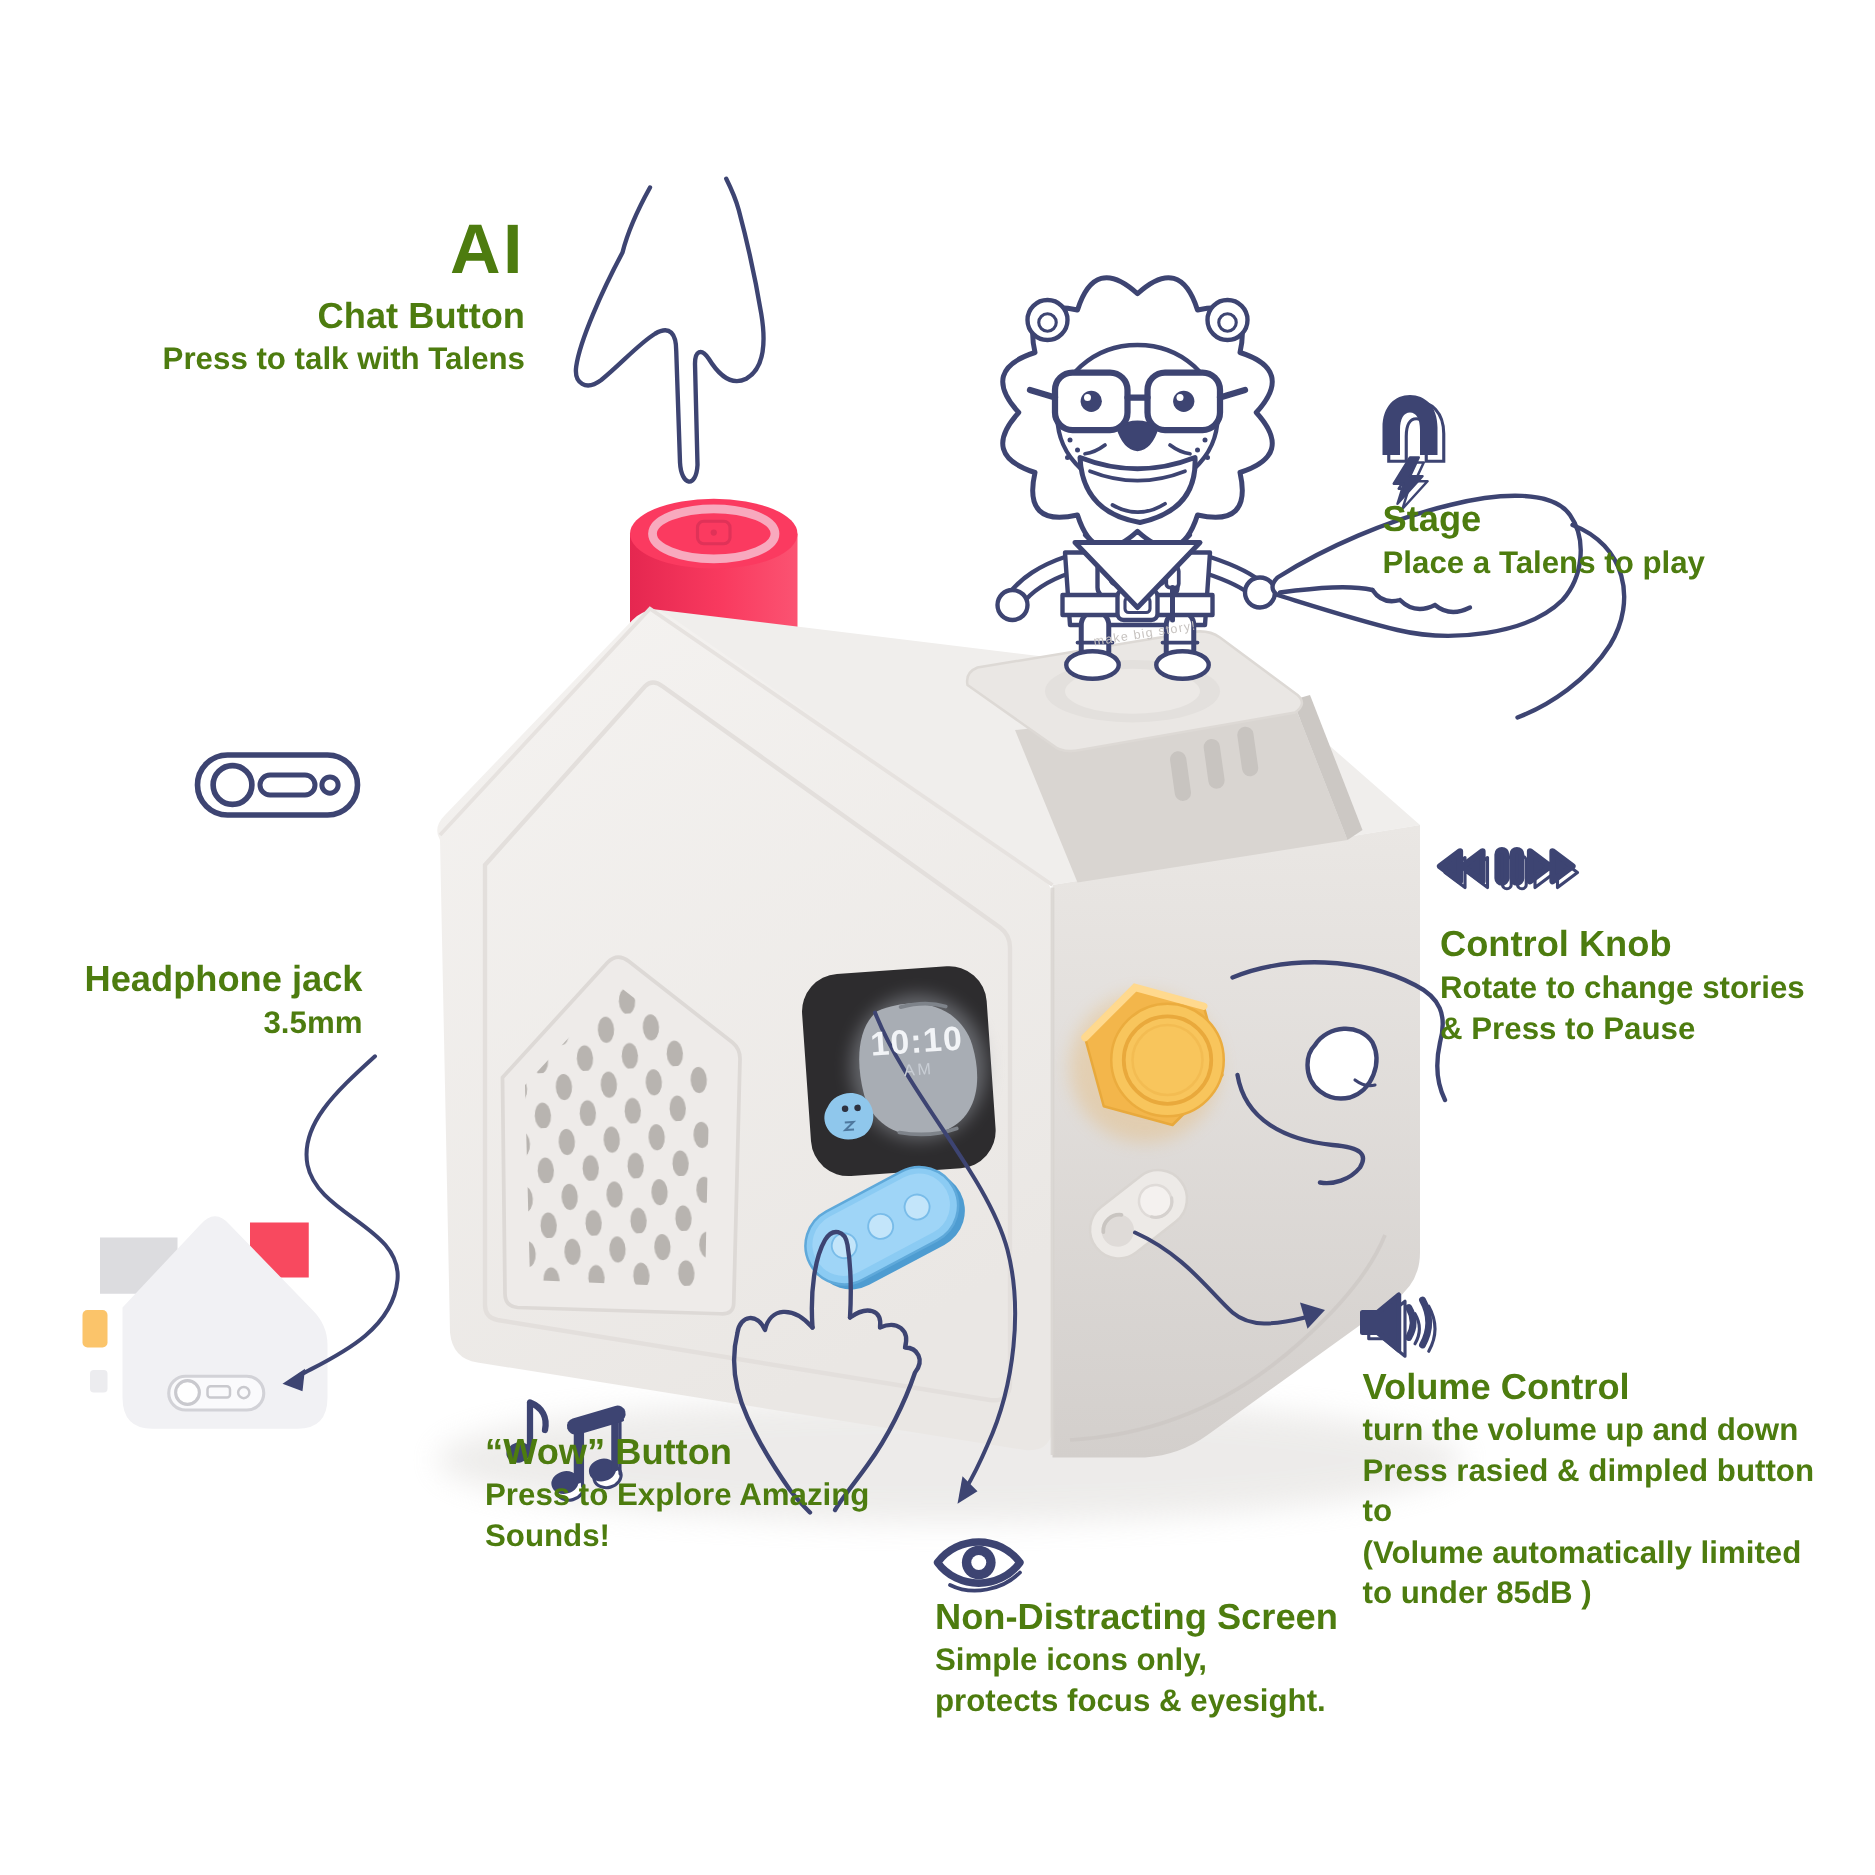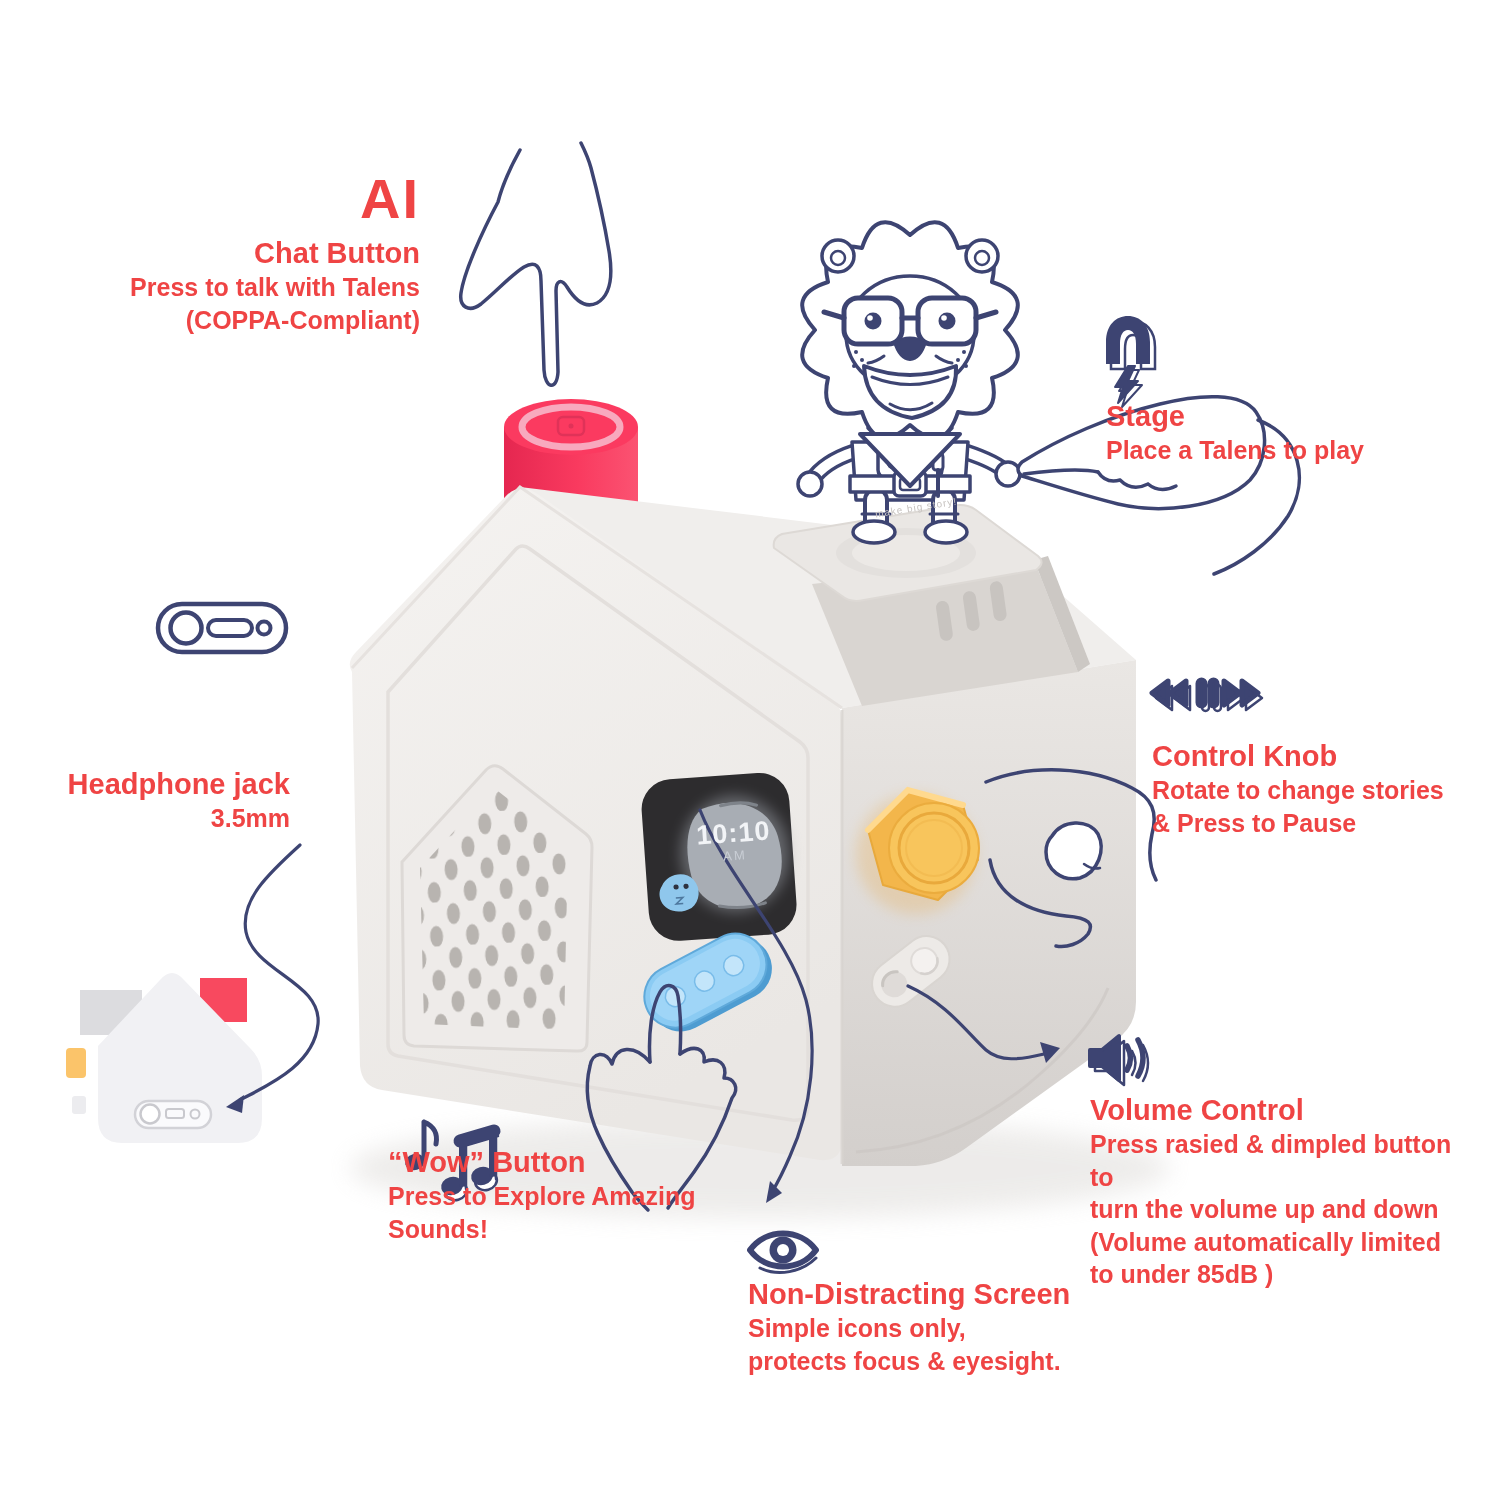--- a/index.html
+++ b/index.html
@@ -1,18 +1,18 @@
 <!DOCTYPE html>
 <html><head>
 <meta charset="utf-8">
 <style>
   html,body{margin:0;padding:0;background:#ffffff;}
   #stage-root{position:relative;width:1500px;height:1500px;overflow:hidden;background:#ffffff;
     font-family:"Liberation Sans","DejaVu Sans",sans-serif;}
-  .label{position:absolute;color:#ef4444;}
+  .label{position:absolute;color:#4d7c0f;}
   .t{font-weight:700;font-size:29px;line-height:1.25;}
   .d{font-size:25px;line-height:1.3;font-weight:700;}
   .right{text-align:right;}
   .ai-badge{font-weight:700;font-size:56px;line-height:1.05;letter-spacing:2px;}
   .art{position:absolute;left:0;top:0;}
   .screen-time{position:absolute;left:686px;top:820px;width:96px;text-align:center;
     transform:rotate(-4deg);pointer-events:none;}
   .screen-time .tm{font-size:27px;font-weight:700;color:#F2F4F7;letter-spacing:1px;line-height:1;}
   .screen-time .md{font-size:13px;color:#C9CED5;letter-spacing:2px;line-height:1.4;}
   .engraving{position:absolute;left:836px;top:502px;width:160px;text-align:center;
@@ -294,21 +294,20 @@
   <div class="tm">10:10</div>
   <div class="md">AM</div>
 </div>
 
 <div class="engraving">make big story!</div>
 
 <div class="label right" style="left:95px;top:170px;width:325px;">
   <div class="ai-badge">AI</div>
   <div class="t" style="margin-top:6px;">Chat Button</div>
   <div class="d">Press to talk with Talens</div>
-  <div class="d">(COPPA-Compliant)</div>
 </div>
 
 <div class="label" style="left:1106px;top:398px;width:330px;">
   <div class="t">Stage</div>
   <div class="d">Place a Talens to play</div>
 </div>
 
 
 <div class="label right" style="left:60px;top:766px;width:230px;">
   <div class="t">Headphone jack</div>
@@ -316,22 +315,22 @@
 </div>
 
 <div class="label" style="left:1152px;top:738px;width:320px;">
   <div class="t">Control Knob</div>
   <div class="d">Rotate to change stories</div>
   <div class="d">&amp; Press to Pause</div>
 </div>
 
 <div class="label" style="left:1090px;top:1092px;width:390px;">
   <div class="t">Volume Control</div>
+  <div class="d">turn the volume up and down</div>
   <div class="d">Press rasied &amp; dimpled button to</div>
-  <div class="d">turn the volume up and down</div>
   <div class="d">(Volume automatically limited</div>
   <div class="d">to under 85dB )</div>
 </div>
 
 <div class="label" style="left:388px;top:1144px;width:320px;">
   <div class="t">“Wow” Button</div>
   <div class="d">Press to Explore Amazing</div>
   <div class="d">Sounds!</div>
 </div>
 

